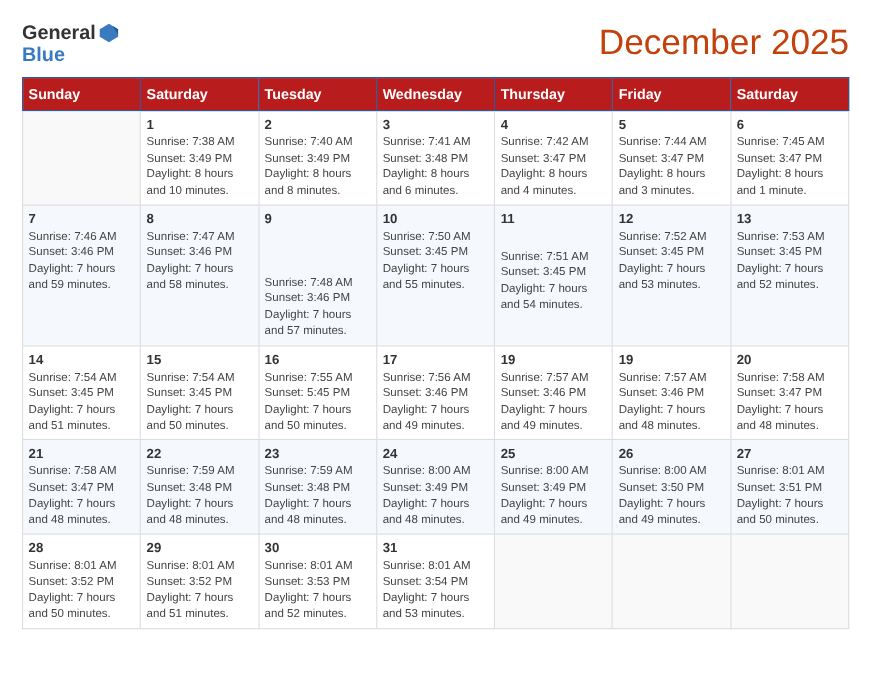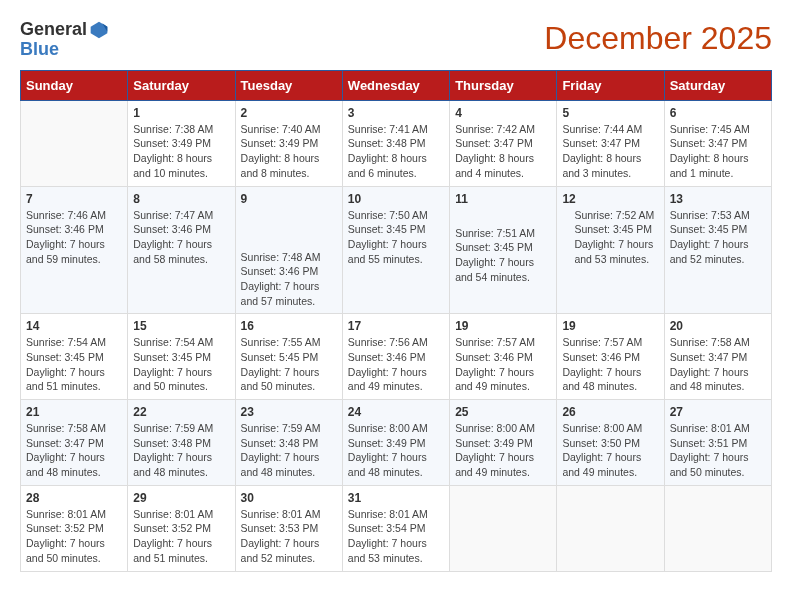--- a/index.html
+++ b/index.html
@@ -200,21 +200,21 @@
         </td>
         <td>
           <div class="day-num">11</div>
           <div class="day-info" style="white-space: pre-line; margin-top: 20px;">Sunrise: 7:51 AM
 Sunset: 3:45 PM
 Daylight: 7 hours
 and 54 minutes.</div>
         </td>
         <td>
           <div class="day-num">12</div>
-          <div class="day-info" style="white-space: pre-line; margin-left: 12px;">Sunrise: 7:52 AM
+          <div class="day-info" style="white-space: pre-line;">Sunrise: 7:52 AM
 Sunset: 3:45 PM
 Daylight: 7 hours
 and 53 minutes.</div>
         </td>
         <td>
           <div class="day-num">13</div>
           <div class="day-info" style="white-space: pre-line;">Sunrise: 7:53 AM
 Sunset: 3:45 PM
 Daylight: 7 hours
 and 52 minutes.</div>

